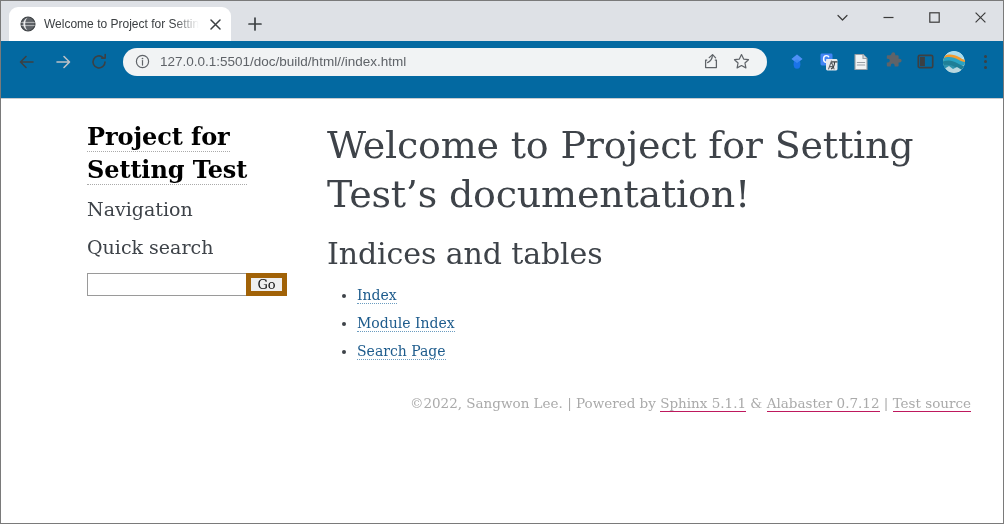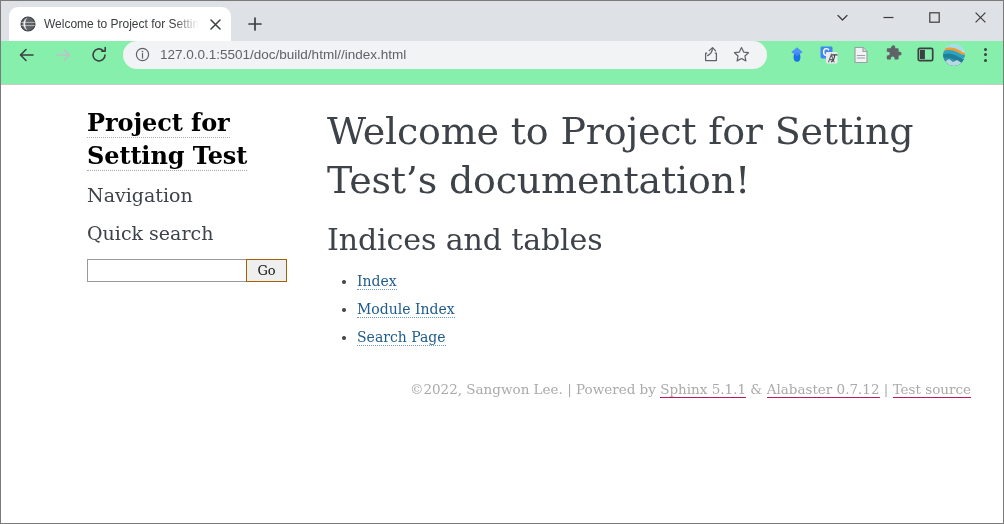--- a/index.html
+++ b/index.html
@@ -81,22 +81,22 @@
     align-items: center;
   }
   .wc-btn {
     width: 46px; height: 32px;
     display: flex; align-items: center; justify-content: center;
     color: #3b3b3b;
   }
 
   
   .toolbar {
-    height: 44px;
-    background: #86efac;
+    height: 58px;
+    background: #0369a1;
     border-bottom: 1px solid #c8cbcf;
     display: flex;
     align-items: center;
     padding: 0 6px 16px 8px;
     gap: 0px;
     flex: 0 0 auto;
   }
   .nav-btn {
     width: 30px; height: 30px;
     margin: 0 3px;
@@ -215,21 +215,21 @@
     border-right: none;
     background: #ffffff;
     font-family: "Liberation Sans", sans-serif;
     font-size: 12px;
     padding: 0 4px;
     outline: none;
     min-width: 0;
   }
   .searchbox .go {
     flex: 0 0 41px;
-    border: 1px solid #a16207;
+    border: 5px solid #a16207;
     background: #efefef;
     font-family: "DejaVu Serif", "Liberation Serif", serif;
     font-size: 13px;
     color: #111111;
     cursor: default;
     display: flex;
     align-items: center;
     justify-content: center;
     padding: 0;
   }

